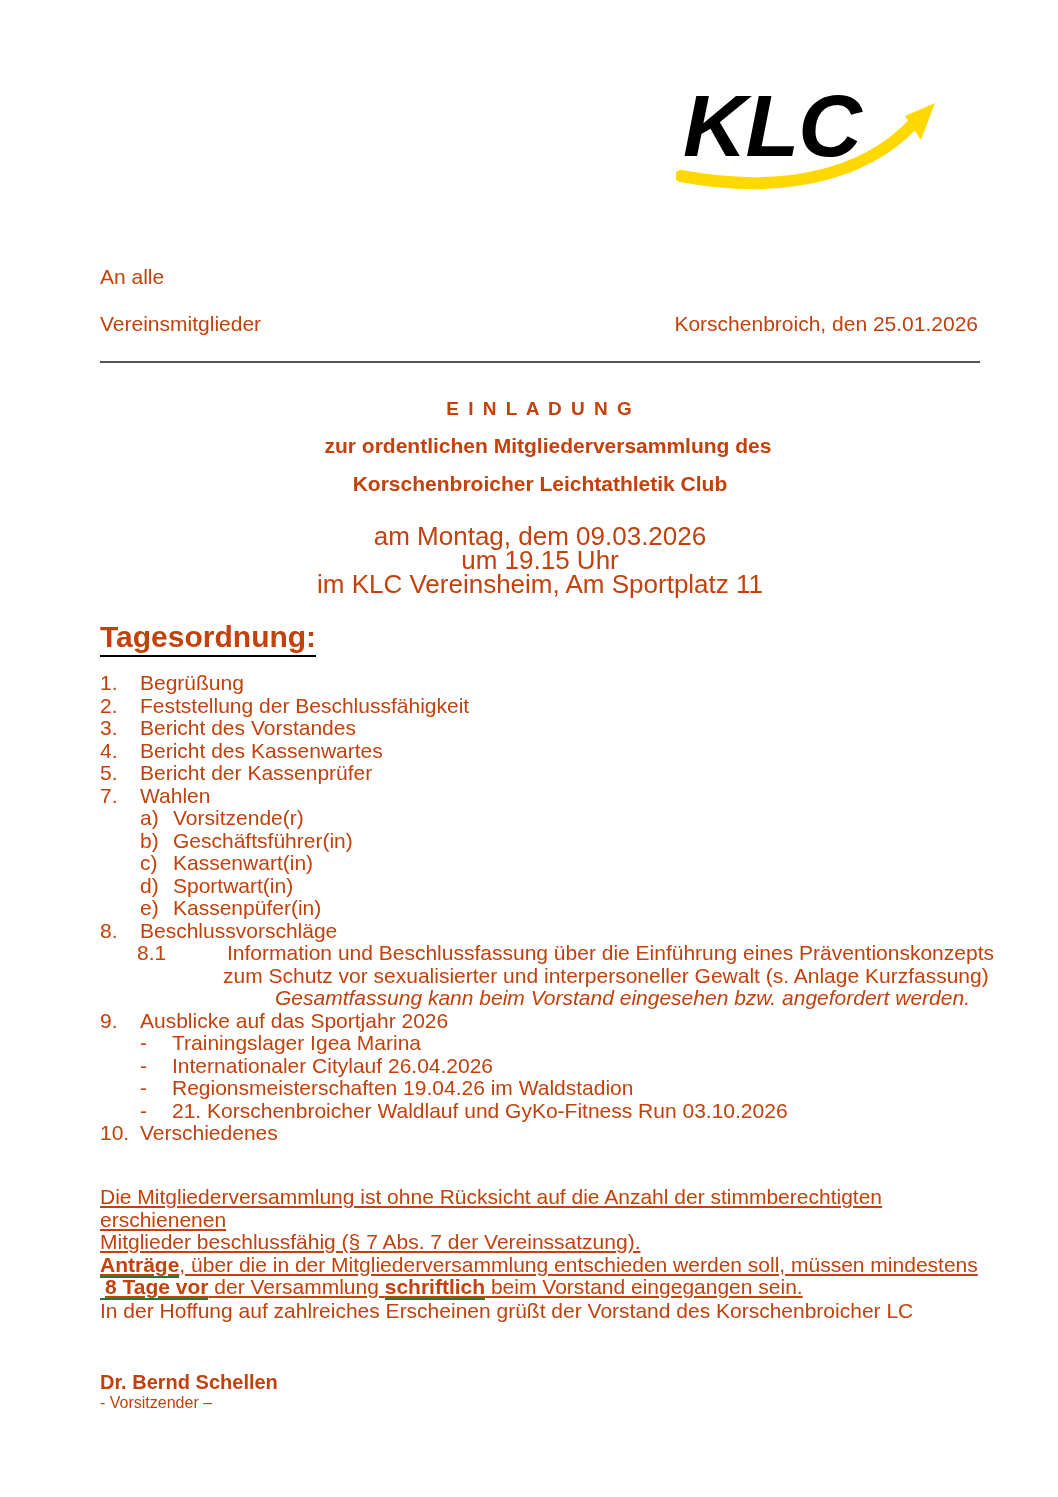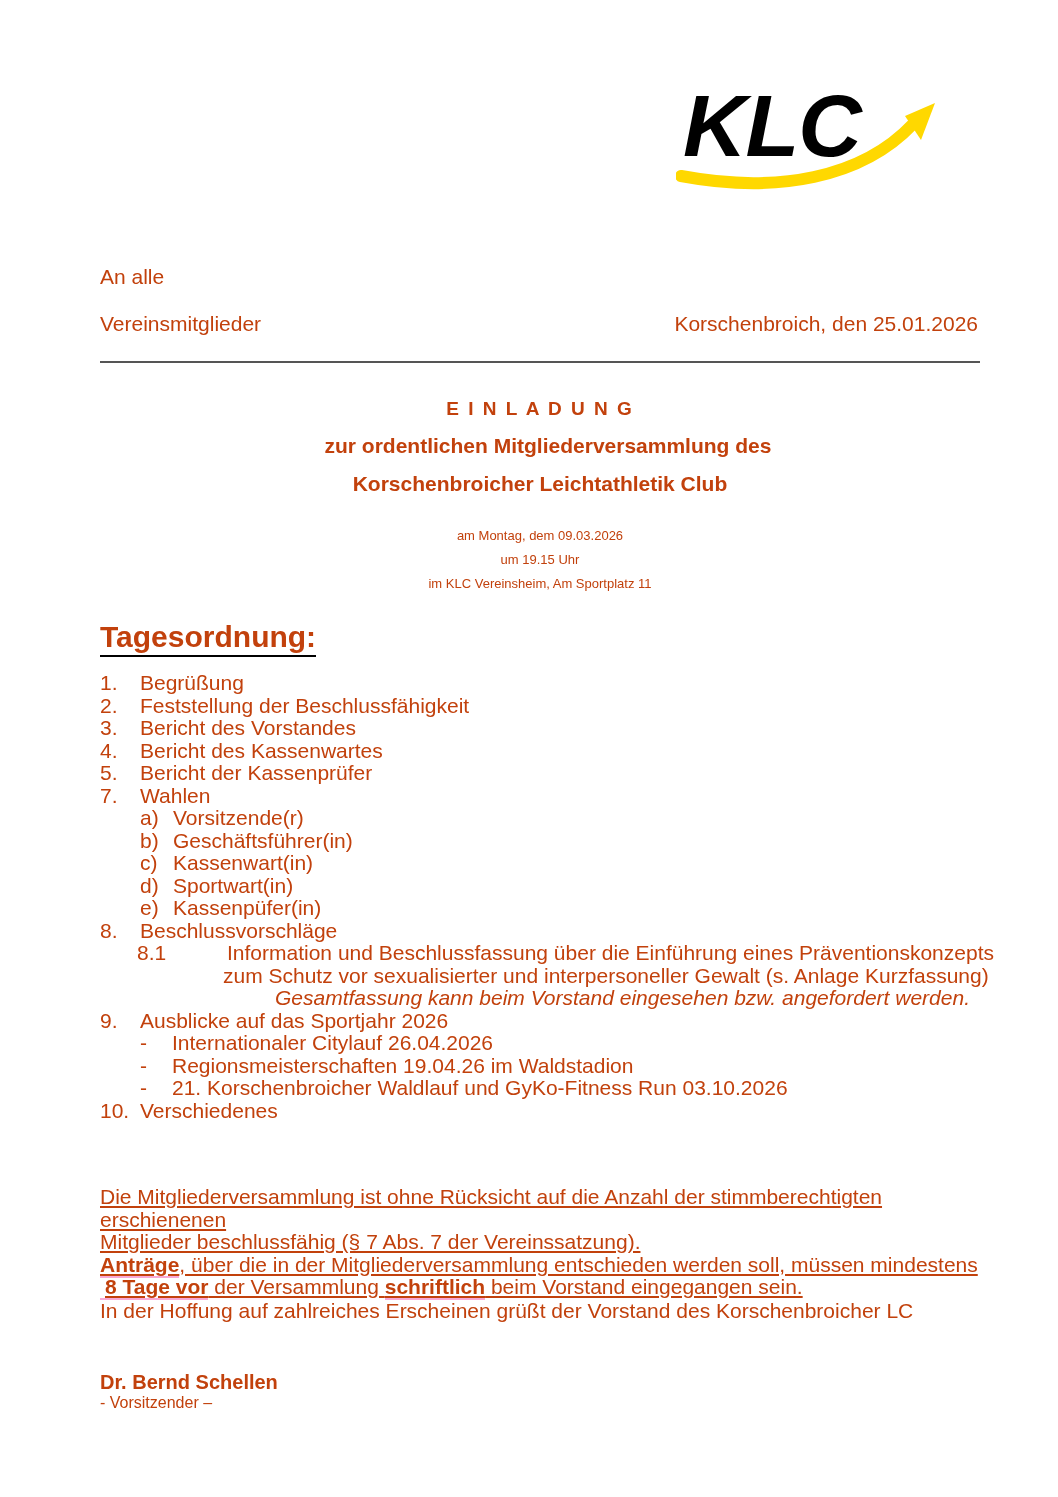--- a/index.html
+++ b/index.html
@@ -24,40 +24,40 @@
   .addr-row { left: 100px; top: 313px; width: 878px; display: flex; justify-content: space-between; }
   .rule { left: 100px; top: 361px; width: 880px; height: 2px; background: #555555; }
 
   
   .title-main {
     left: 100px; top: 398px; width: 880px; text-align: center;
     font-size: 19px; font-weight: bold; letter-spacing: 2px;
   }
   .title-sub1 { left: 108px; top: 434px; width: 880px; text-align: center; font-size: 21px; font-weight: bold; }
   .title-sub2 { left: 100px; top: 472px; width: 880px; text-align: center; font-size: 21px; font-weight: bold; }
-  .when-block { left: 100px; top: 524px; width: 880px; text-align: center; font-size: 13px; line-height: 24px; }
+  .when-block { left: 100px; top: 524px; width: 880px; text-align: center; font-size: 26px; line-height: 24px; }
 
   
   .agenda-heading { left: 100px; top: 620px; font-size: 30px; font-weight: bold; }
   .agenda-heading span { display: inline-block; border-bottom: 2.5px solid #000; padding-bottom: 1px; }
   .agenda { left: 100px; top: 672px; width: 900px; }
   .row { white-space: nowrap; }
   .num  { display: inline-block; width: 40px; }
   .row.sub  { margin-left: 40px; }
   .nums { display: inline-block; width: 33px; }
   .row.sub81 { margin-left: 37px; }
   .num81 { display: inline-block; width: 90px; }
   .row.cont81a { margin-left: 123px; }
   .row.cont81b { margin-left: 175px; font-style: italic; }
   .row.dash { margin-left: 40px; }
   .numd { display: inline-block; width: 32px; }
 
   
   .notice { left: 100px; top: 1186px; width: 900px; text-decoration: underline; }
-  .bu { font-weight: bold; border-bottom: 2px solid #f9a8d4; }
+  .bu { font-weight: bold; border-bottom: 2px solid #15803d; }
   .bu.pad { padding-left: 5px; }
   .greeting { left: 100px; top: 1300px; width: 900px; }
 
   
   .sig-name { left: 100px; top: 1371px; font-size: 20px; font-weight: bold; }
   .sig-role { left: 100px; top: 1394px; font-size: 16px; }
 </style>
 </head>
 <body>
 
@@ -105,20 +105,21 @@
     <div class="row sub"><span class="nums">c)</span><span>Kassenwart(in)</span></div>
     <div class="row sub"><span class="nums">d)</span><span>Sportwart(in)</span></div>
     <div class="row sub"><span class="nums">e)</span><span>Kassenpüfer(in)</span></div>
 
     <div class="row"><span class="num">8.</span><span>Beschlussvorschläge</span></div>
     <div class="row sub81"><span class="num81">8.1</span><span>Information und Beschlussfassung über die Einführung eines Präventionskonzepts</span></div>
     <div class="row cont81a">zum Schutz vor sexualisierter und interpersoneller Gewalt (s. Anlage Kurzfassung)</div>
     <div class="row cont81b">Gesamtfassung kann beim Vorstand eingesehen bzw. angefordert werden.</div>
 
     <div class="row"><span class="num">9.</span><span>Ausblicke auf das Sportjahr 2026</span></div>
+    <div class="row dash"><span class="numd">-</span><span>Trainingslager Igea Marina</span></div>
     <div class="row dash"><span class="numd">-</span><span>Internationaler Citylauf 26.04.2026</span></div>
     <div class="row dash"><span class="numd">-</span><span>Regionsmeisterschaften 19.04.26 im Waldstadion</span></div>
     <div class="row dash"><span class="numd">-</span><span>21. Korschenbroicher Waldlauf und GyKo-Fitness Run 03.10.2026</span></div>
     <div class="row"><span class="num">10.</span><span>Verschiedenes</span></div>
   </div>
 
   <div class="abs notice body-text">
     <div>Die Mitgliederversammlung ist ohne Rücksicht auf die Anzahl der stimmberechtigten erschienenen</div>
     <div>Mitglieder beschlussfähig (§ 7 Abs. 7 der Vereinssatzung).</div>
     <div><span class="bu">Anträge</span><span>, über die in der Mitgliederversammlung entschieden werden soll, müssen mindestens</span></div>

